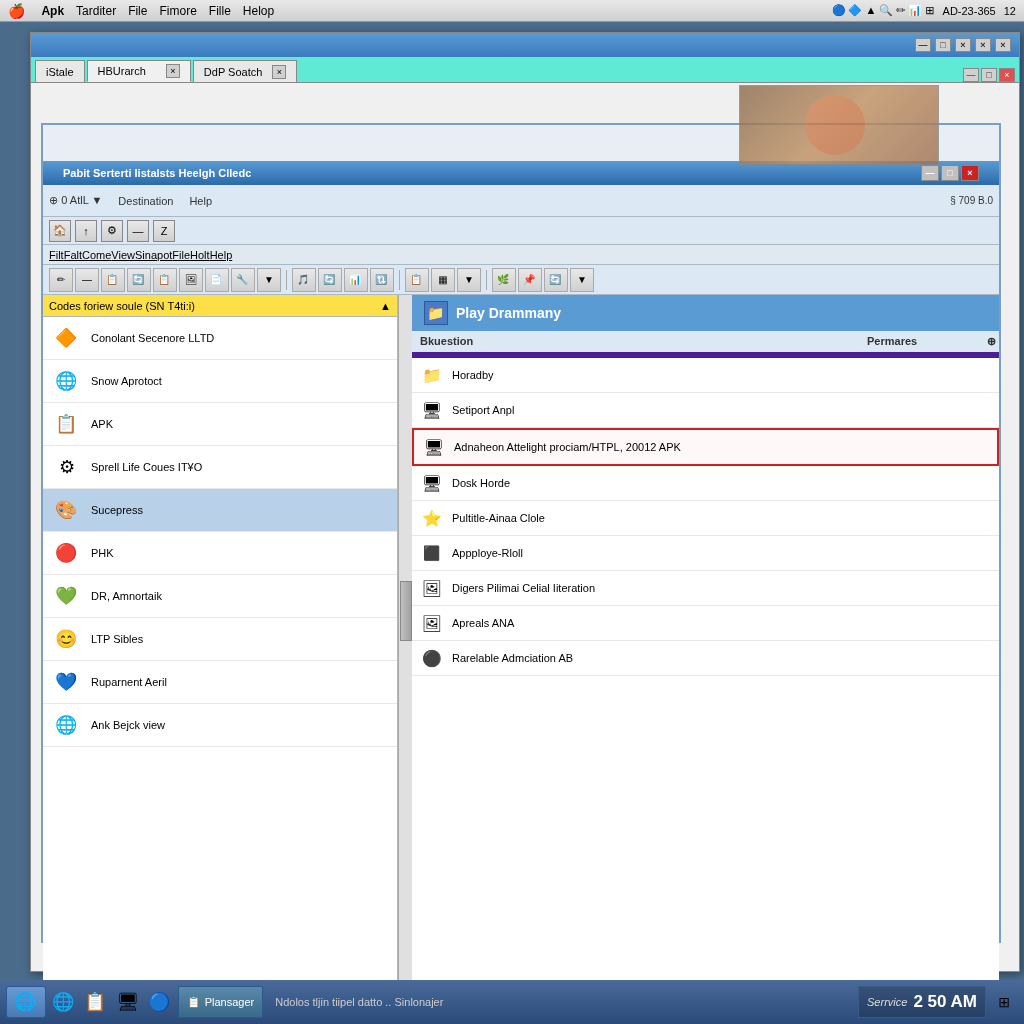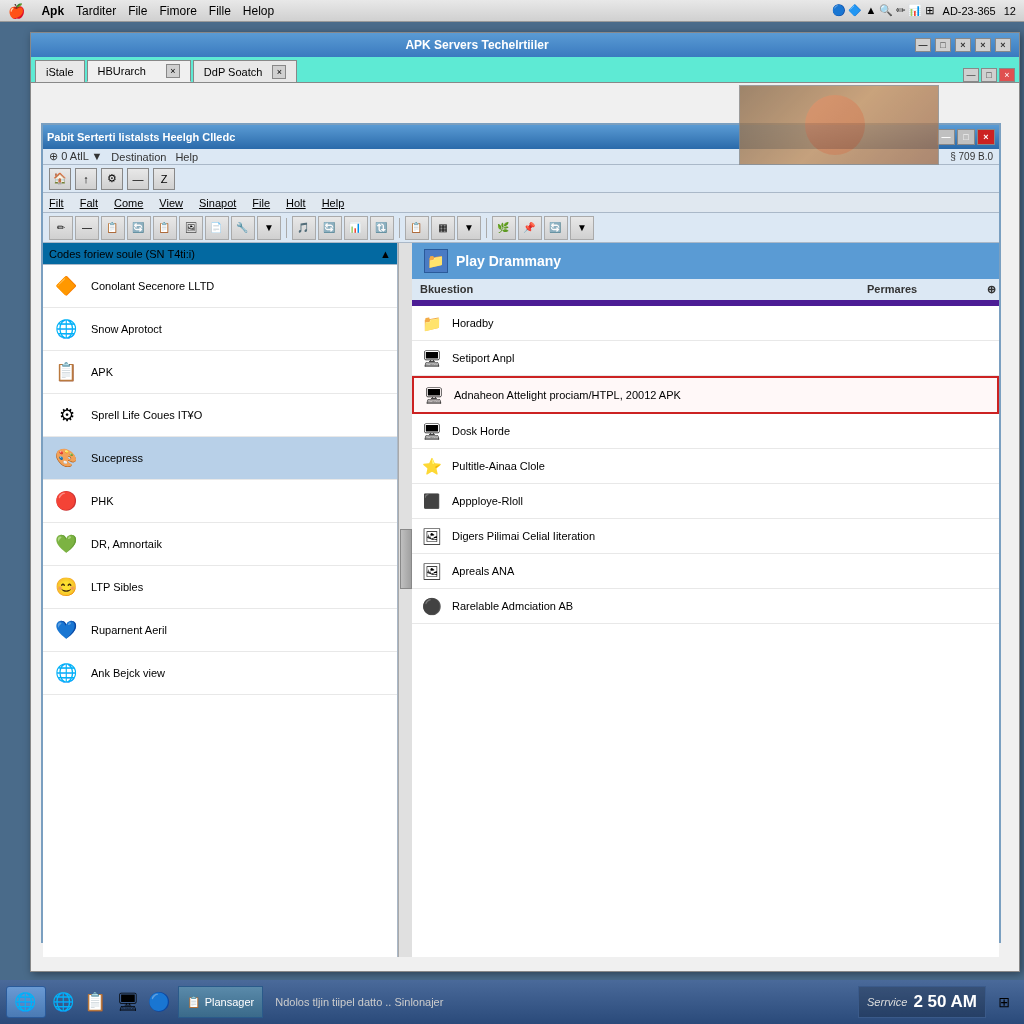--- a/index.html
+++ b/index.html
@@ -142,24 +142,25 @@
       height: 820px;
       background: #e8eef4;
       border: 2px solid #7a9fc0;
     }
 
     .inner-titlebar {
       height: 24px;
       background: linear-gradient(to bottom, #5a9bd4, #2a6aaa);
       display: flex;
       align-items: center;
-      padding: 0 4px;
+      padding: 0 20px;
       color: white;
       font-size: 11px;
       font-weight: 600;
+      margin-top: 36px;
     }
     .inner-controls {
       display: flex;
       gap: 2px;
     }
     .inner-btn {
       width: 18px;
       height: 16px;
       background: #c0c0c0;
       border: 1px solid #888;
@@ -171,21 +172,21 @@
     }
     .inner-btn.close-red { background: #cc2222; color: white; }
 
     
     .inner-menubar {
       height: 20px;
       background: #e0e8f0;
       display: flex;
       align-items: center;
       padding: 0 6px;
-      gap: 16px;
+      gap: 0;
       border-bottom: 1px solid #aab8c8;
       font-size: 11px;
     }
     .inner-menu-item {
       cursor: pointer;
       color: #000;
       text-decoration: none;
     }
     .inner-menu-item.underline { text-decoration: underline; }
 
@@ -255,21 +256,21 @@
     
     .sidebar {
       width: 355px;
       background: white;
       border-right: 1px solid #aab8c8;
       overflow-y: auto;
       flex-shrink: 0;
     }
     .sidebar-header {
       height: 22px;
-      background: #0369a1;
+      background: #fde047;
       display: flex;
       align-items: center;
       padding: 0 6px;
       font-size: 11px;
       border-bottom: 1px solid #aab8c8;
     }
     .sidebar-item {
       display: flex;
       align-items: center;
       padding: 5px 8px;
@@ -486,21 +487,20 @@
     <span>AD-23-365</span>
     <span>12</span>
   </div>
 </div>
 
 <div class="desktop">
 
   <div class="main-window">
 
     <div class="window-titlebar">
-      <span style="flex:1; text-align:center;">APK Servers Techelrtiiler</span>
       <div class="window-controls">
         <div class="win-btn">—</div>
         <div class="win-btn">□</div>
         <div class="win-btn">×</div>
         <div class="win-btn">×</div>
         <div class="win-btn">×</div>
       </div>
     </div>
 
     <div class="tab-bar">
@@ -530,21 +530,21 @@
 
       <div class="inner-titlebar">
         <span style="flex:1;">Pabit Serterti  Iistalsts  Heelgh  Clledc</span>
         <div class="inner-controls">
           <div class="inner-btn">—</div>
           <div class="inner-btn">□</div>
           <div class="inner-btn close-red">×</div>
         </div>
       </div>
 
-      <div style="height:16px; background:#dce8f4; display:flex; align-items:center; padding:0 6px; gap:1px; border-bottom:1px solid #aab8c8;">
+      <div style="height:32px; background:#dce8f4; display:flex; align-items:center; padding:0 6px; gap:8px; border-bottom:1px solid #aab8c8;">
         <span style="font-size:11px; color:#333;">⊕ 0 AtlL ▼</span>
         <span style="font-size:11px; color:#333; margin-left:8px;">Destination</span>
         <span style="font-size:11px; color:#333; margin-left:8px;">Help</span>
         <span style="font-size:10px; color:#333; margin-left:auto;">§ 709  B.0</span>
       </div>
 
       <div class="nav-bar">
         <div class="nav-icon-btn">🏠</div>
         <div class="nav-icon-btn">↑</div>
         <div class="nav-icon-btn">⚙</div>

